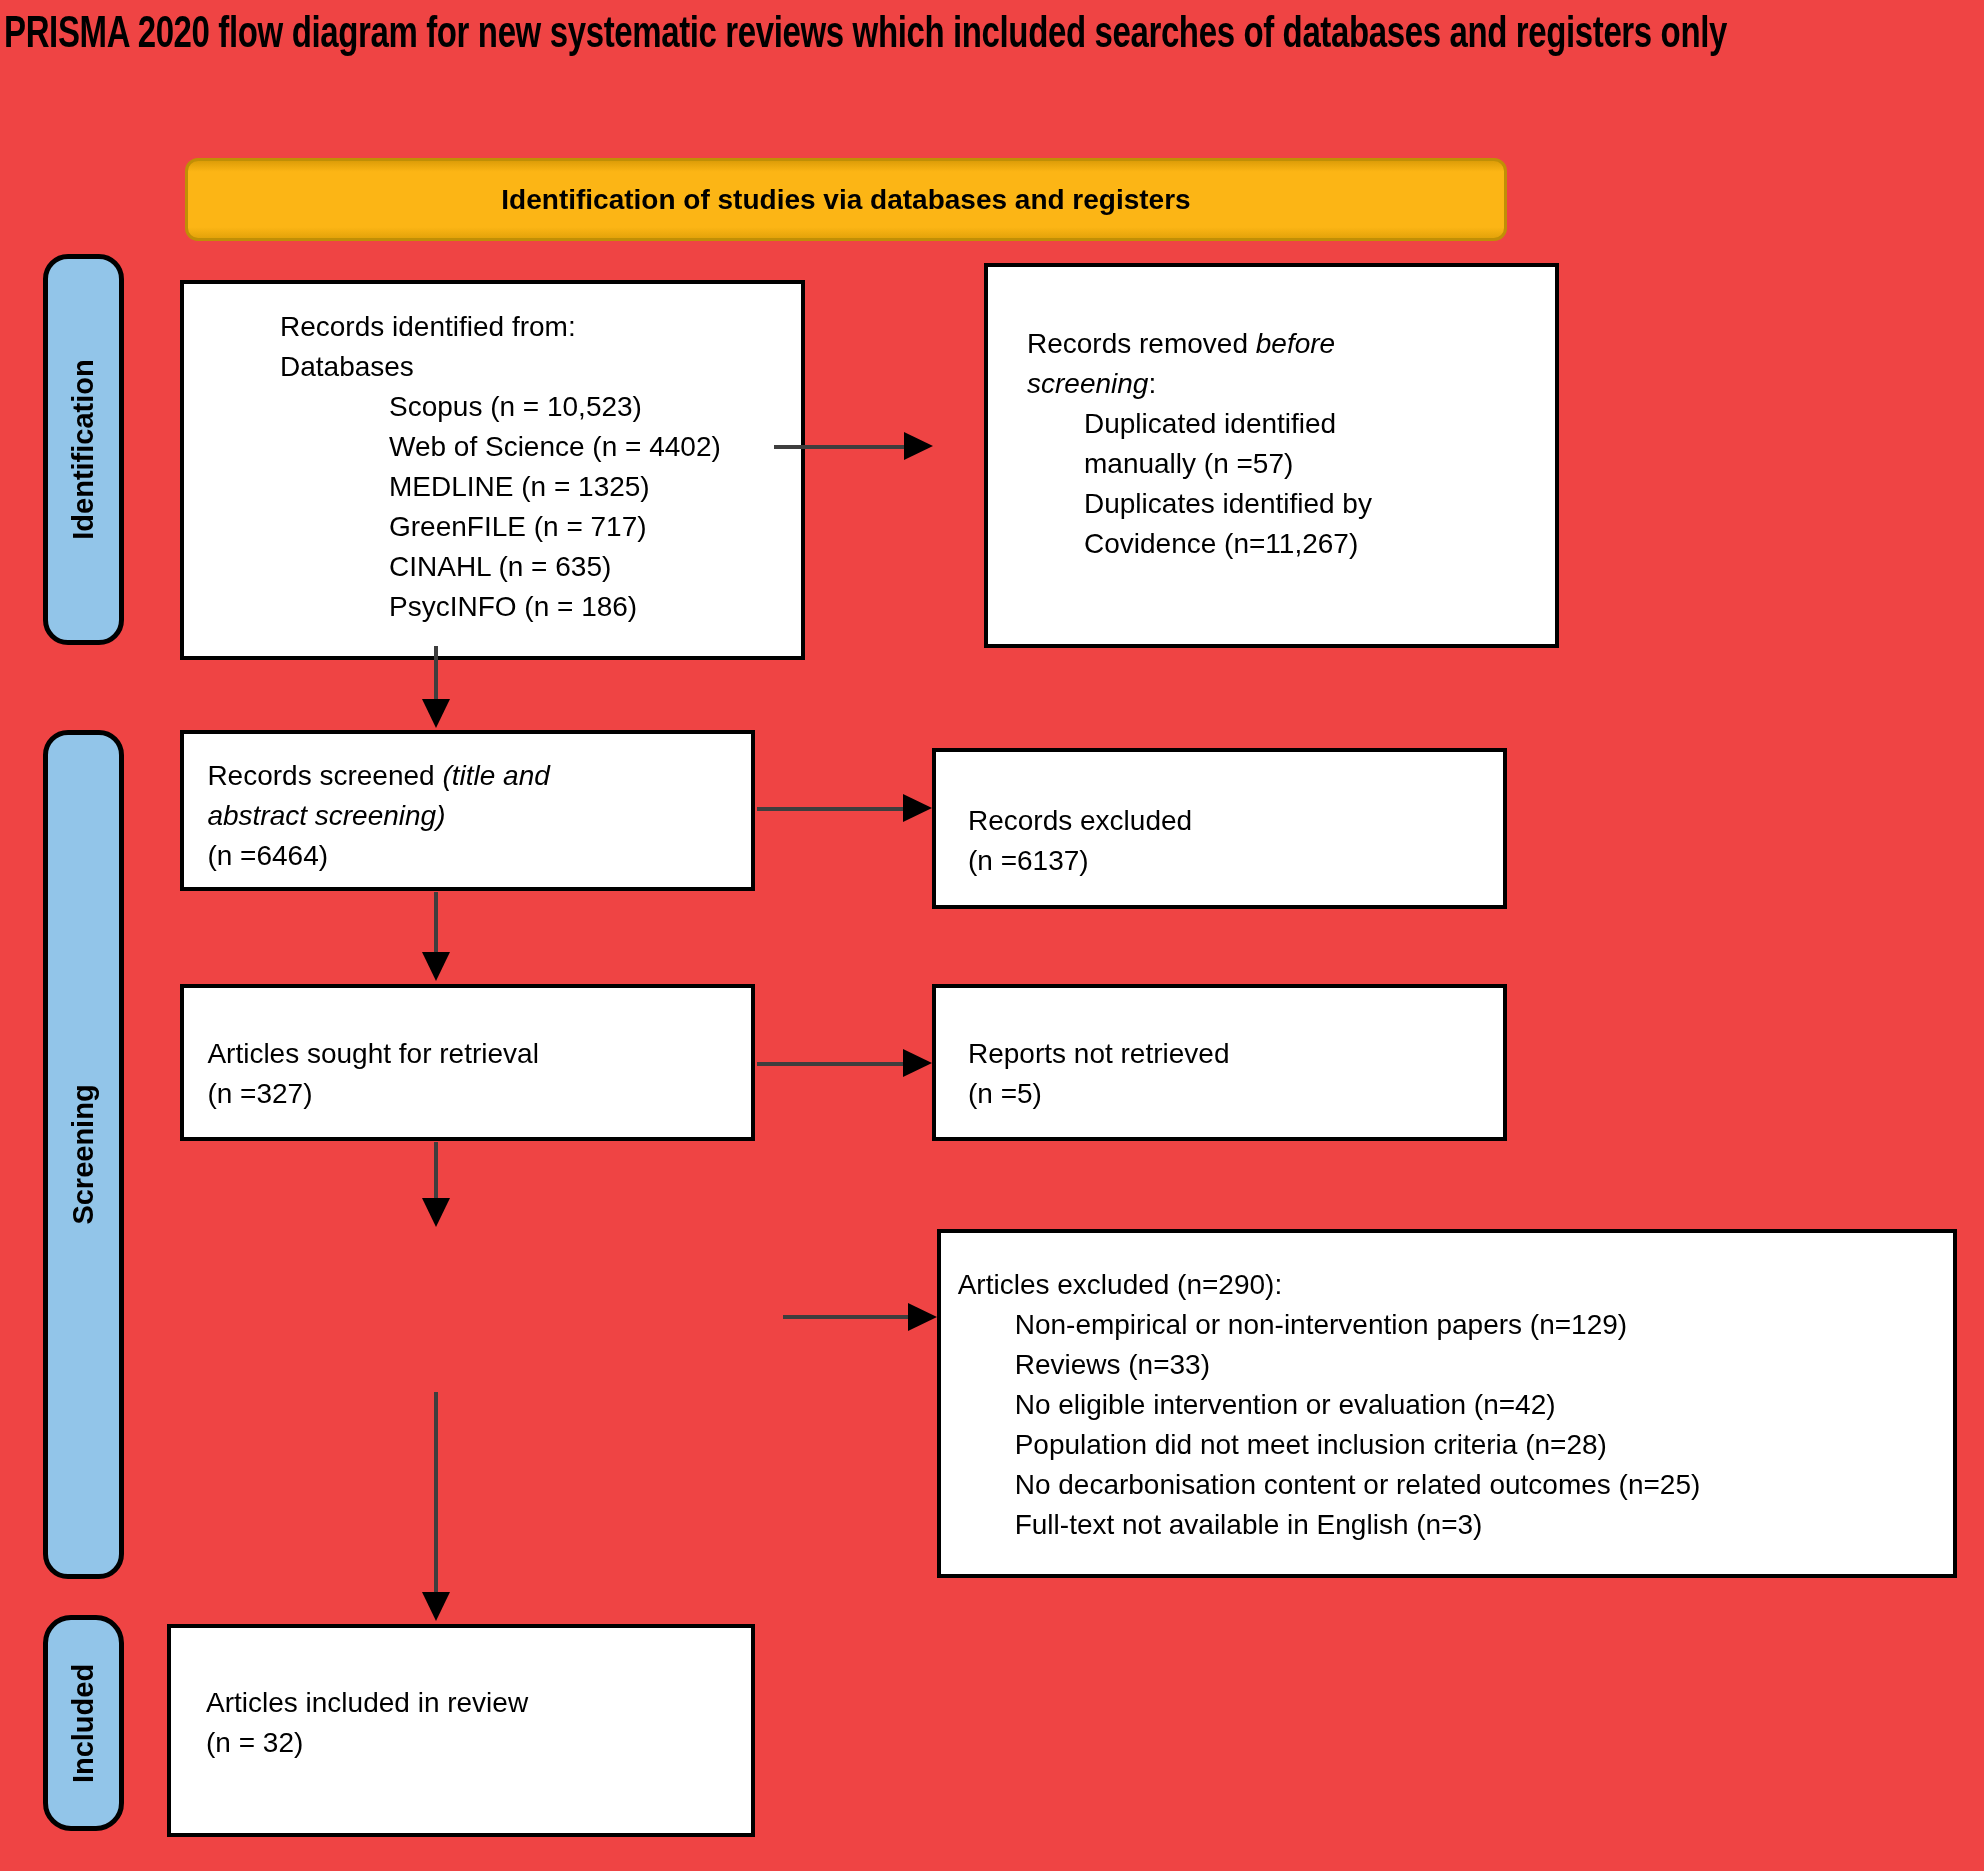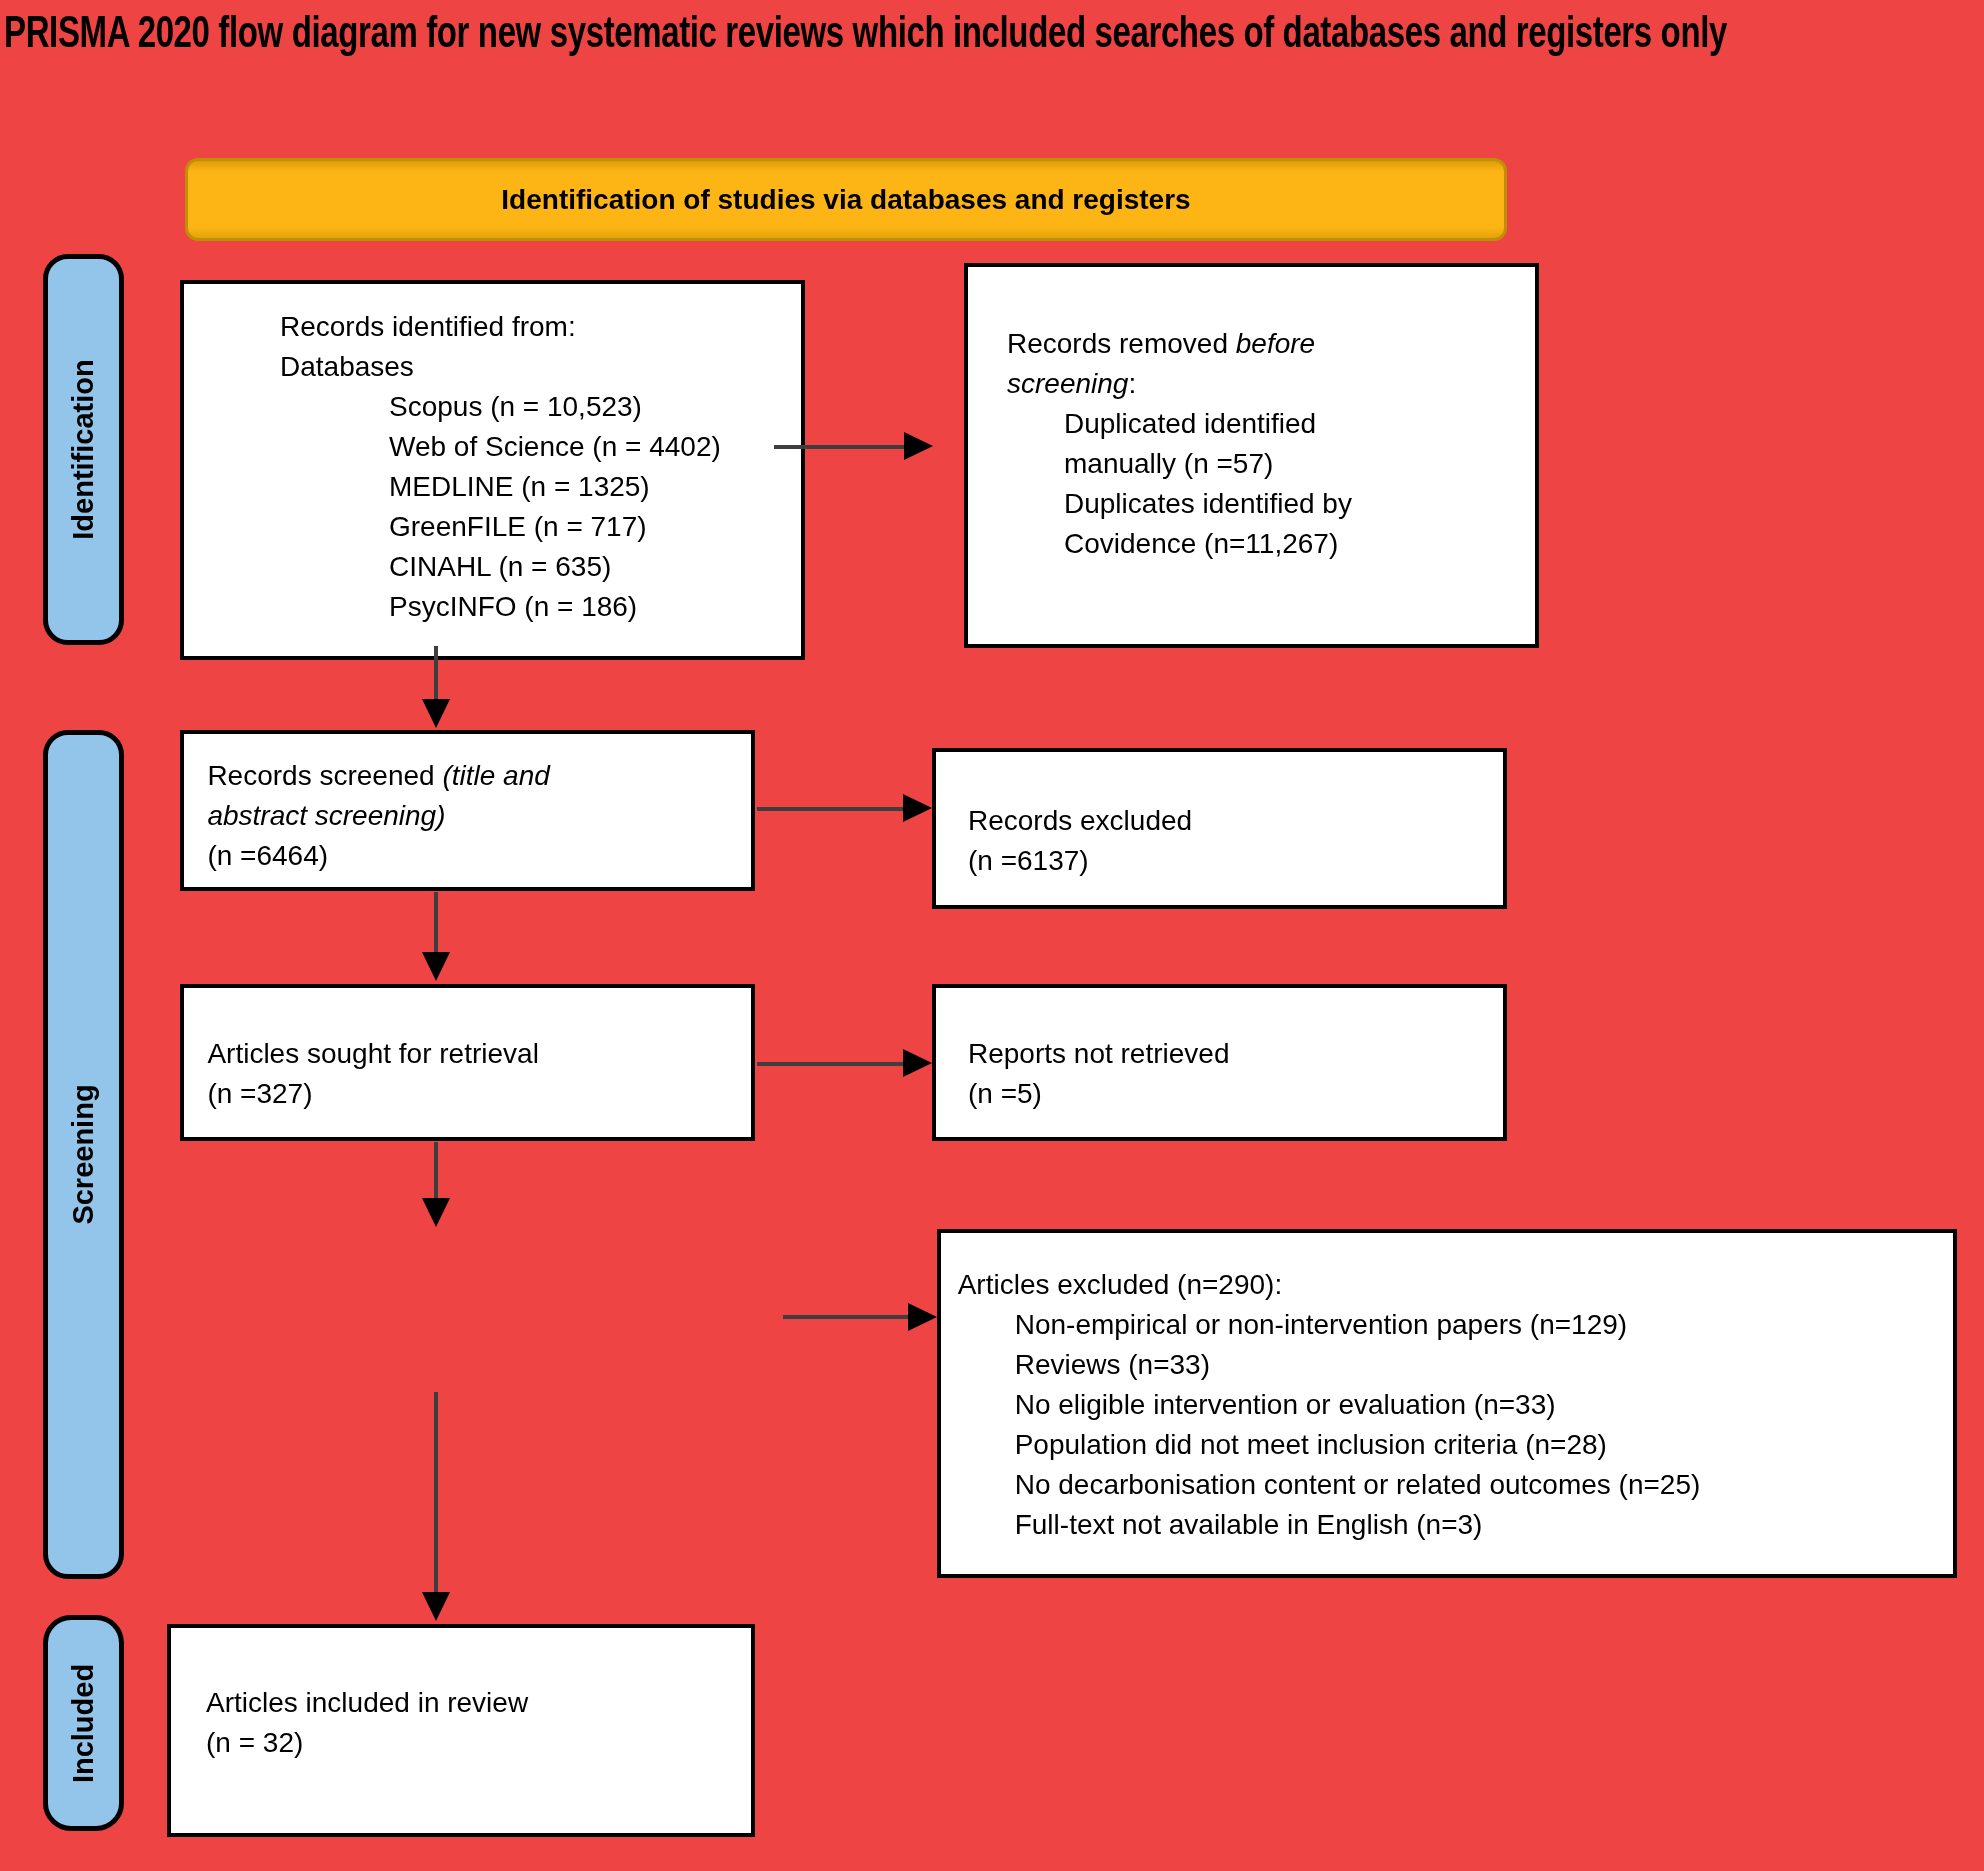--- a/index.html
+++ b/index.html
@@ -36,21 +36,21 @@
   
   .fbox{
     position:absolute;box-sizing:border-box;background:#fff;border:4.7px solid #000;
     font-size:28px;line-height:40px;
   }
   .fbox .tline{white-space:nowrap;}
   .fbox .tline.indent{margin-left:109px;}
   .fbox.tight .tline.indent{margin-left:57px;}
   .it{font-style:italic;}
   #box-records-identified {left:180px; top:263px; width:625px;height:380px;padding:23.4px 10.4px 0 96px;margin-top:17px;}
-  #box-records-removed    {left:964px;top:263px; width:575px;height:385px;padding:57px 24px 0 39px;}
+  #box-records-removed    {left:984px;top:263px; width:575px;height:385px;padding:57px 24px 0 39px;}
   #box-records-screened   {left:180px; top:730px;width:575px;height:161px;padding:22px 10.4px 0 23.4px;}
   #box-records-excluded   {left:932px;top:730px;width:575px;height:161px;padding:49px 10.4px 0 32px;margin-top:18px;}
   #box-articles-sought    {left:180px; top:984px;width:575px;height:157px;padding:46px 10.4px 0 23.4px;}
   #box-reports-not-retrieved{left:932px;top:984px;width:575px;height:157px;padding:46px 10.4px 0 32px;}
   #box-reports-assessed   {left:180px; top:1230px;width:601px;height:161px;padding:39px 10.4px 0 23.4px;}
   #box-articles-excluded  {left:937px;top:1229px;width:1020px;height:349px;padding:32px 10.4px 0 16.7px;}
   #box-articles-included  {left:167px; top:1624px;width:588px;height:213px;padding:55px 10.4px 0 35px;}
   
   .shaft-h{position:absolute;height:3.6px;background:var(--arrow,#3e3e3e);}
   .shaft-v{position:absolute;width:3.6px;background:var(--arrow,#3e3e3e);}
@@ -113,21 +113,21 @@
       <div class="tline"><span>(n =327)</span></div>
     </div>
   <div class="fbox" id="box-reports-not-retrieved">
       <div class="tline"><span>Reports not retrieved</span></div>
       <div class="tline"><span>(n =5)</span></div>
     </div>
   <div class="fbox tight" id="box-articles-excluded">
       <div class="tline"><span>Articles excluded (n=290):</span></div>
       <div class="tline indent"><span>Non-empirical or non-intervention papers (n=129)</span></div>
       <div class="tline indent"><span>Reviews (n=33)</span></div>
-      <div class="tline indent"><span>No eligible intervention or evaluation (n=33)</span></div>
+      <div class="tline indent"><span>No eligible intervention or evaluation (n=42)</span></div>
       <div class="tline indent"><span>Population did not meet inclusion criteria (n=28)</span></div>
       <div class="tline indent"><span>No decarbonisation content or related outcomes (n=25)</span></div>
       <div class="tline indent"><span>Full-text not available in English (n=3)</span></div>
     </div>
   <div class="fbox" id="box-articles-included">
       <div class="tline"><span>Articles included in review</span></div>
       <div class="tline"><span>(n = 32)</span></div>
     </div>
 
   <div class="arrow">

